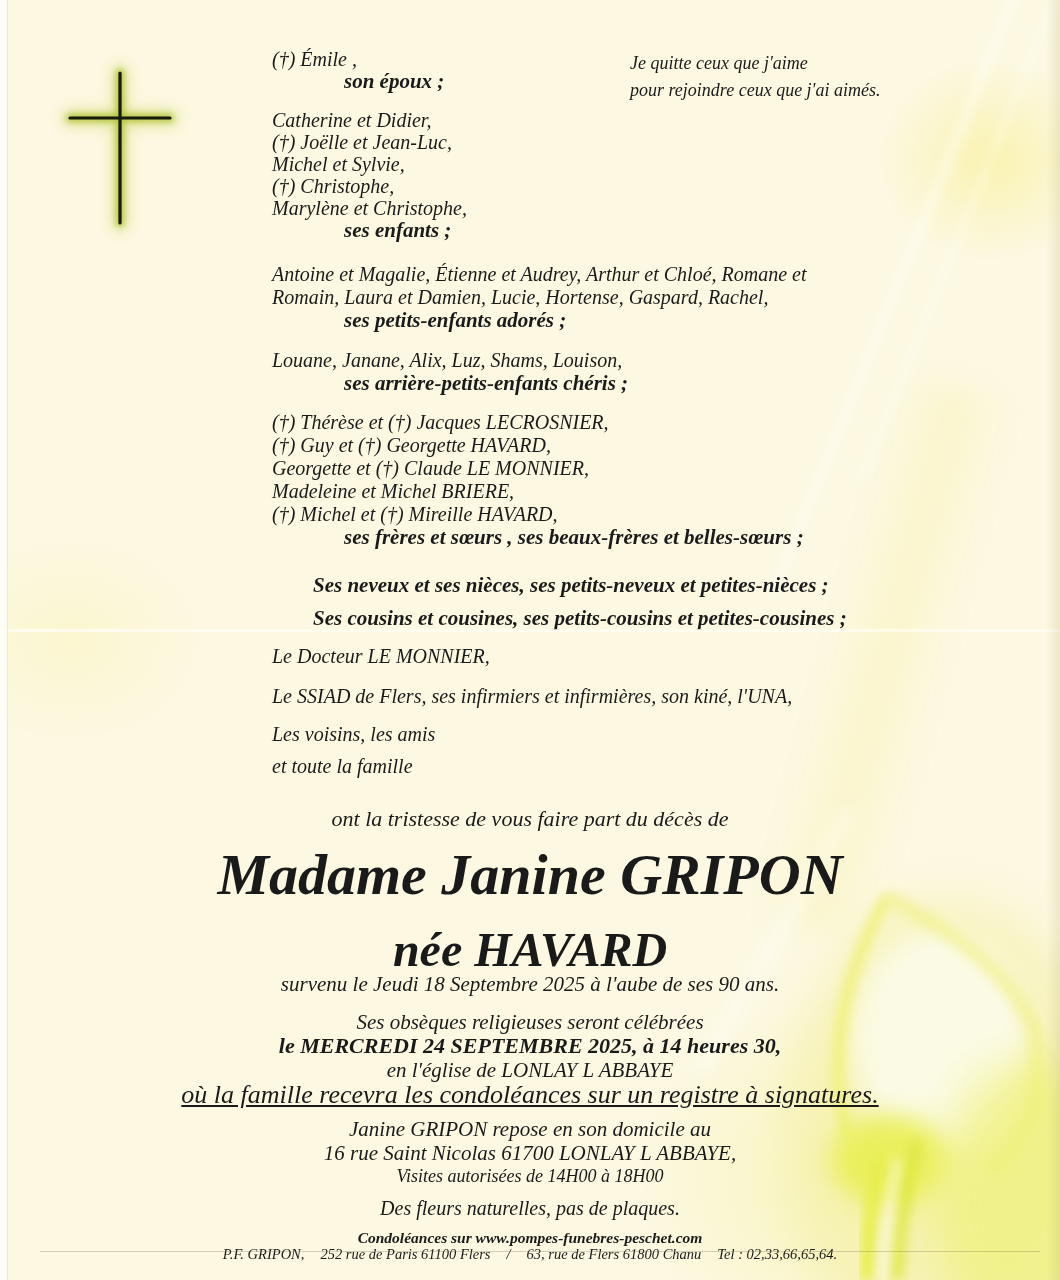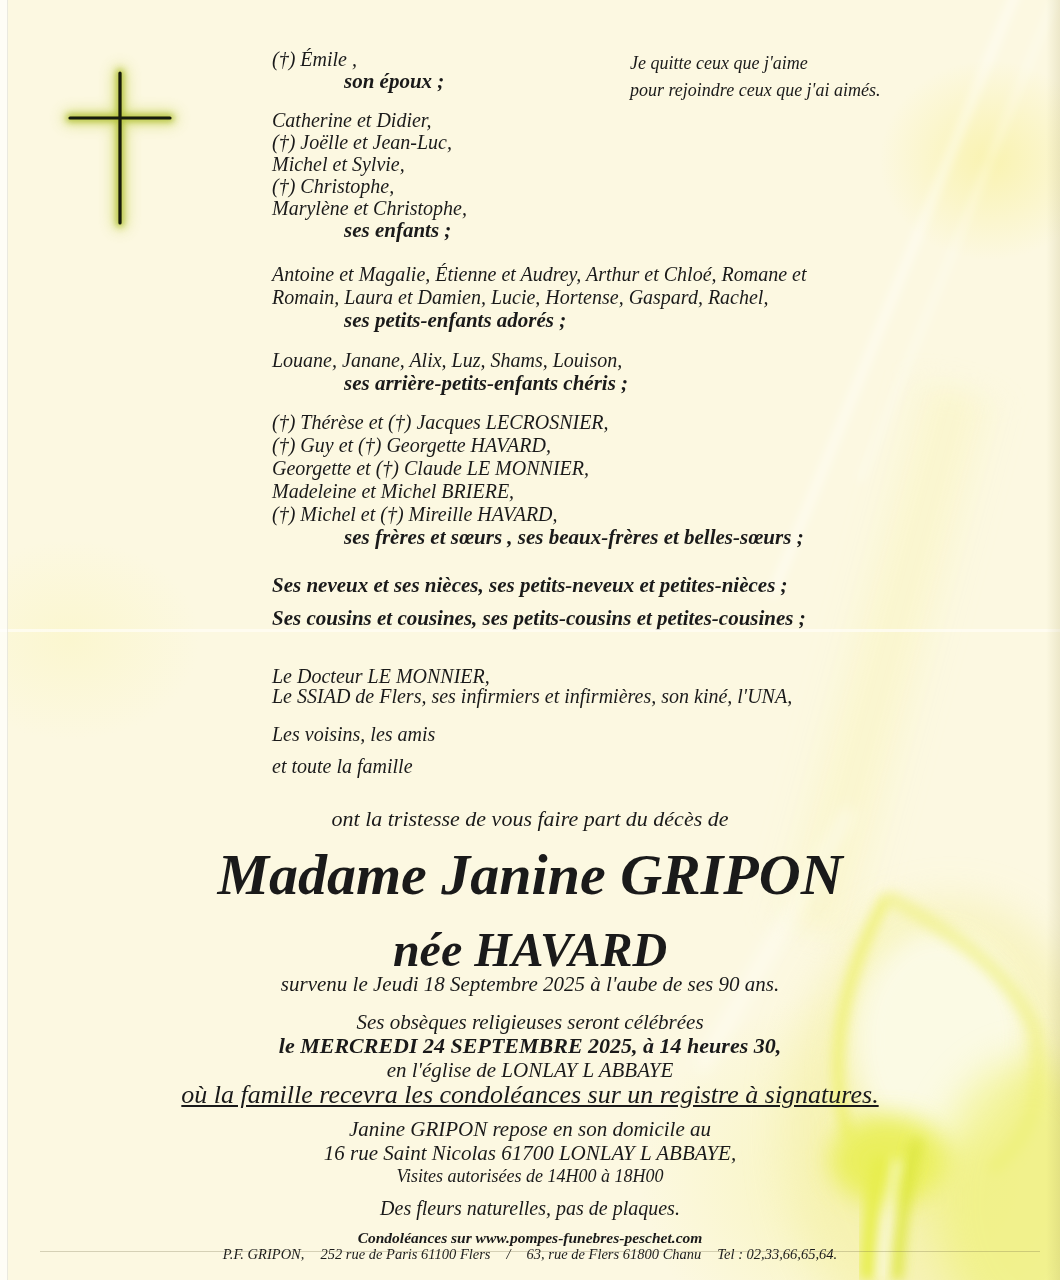--- a/index.html
+++ b/index.html
@@ -40,21 +40,21 @@
   .edge-right{position:absolute;right:0;top:0;width:14px;height:1280px;
     background:linear-gradient(90deg,rgba(150,140,70,0),rgba(150,140,70,.15));}
   svg{position:absolute;overflow:visible;}
   
   .abs{position:absolute;}
   .quote{left:630px;top:50px;width:330px;
     font-size:18px;line-height:27px;}
   .leftcol{left:272px;line-height:23px;font-size:20px;white-space:nowrap;}
   .lh22{line-height:22px;}
   .rel-label{font-weight:bold;font-size:21px;padding-left:72px;}
-  .boldline{font-weight:bold;font-size:21px;}
+  .boldline{font-weight:bold;font-size:21px;margin-left:41px;}
   .centered{left:0;width:1060px;text-align:center;white-space:nowrap;}
   .announce{top:806px;font-size:22px;}
   .deceased{top:844px;font-size:58px;line-height:62px;font-weight:bold;letter-spacing:0;}
   .maiden{top:924px;font-size:48px;line-height:52px;font-weight:bold;}
   .death{top:972px;font-size:21px;}
   .cer1{top:1010px;font-size:21px;}
   .cer2{top:1033px;font-size:22px;font-weight:bold;}
   .cer3{top:1058px;font-size:21px;}
   .cer4{top:1080px;font-size:26px;text-decoration:underline;}
   .rep1{top:1117px;font-size:21px;}
@@ -158,21 +158,21 @@
     <div>(†) Guy et (†) Georgette HAVARD,</div>
     <div>Georgette et (†) Claude LE MONNIER,</div>
     <div>Madeleine et Michel BRIERE,</div>
     <div>(†) Michel et (†) Mireille HAVARD,</div>
     <div class="rel-label">ses frères et sœurs , ses beaux-frères et belles-sœurs ;</div>
   </div>
 
   <div class="abs leftcol boldline" style="top:574px;">Ses neveux et ses nièces, ses petits-neveux et petites-nièces ;</div>
   <div class="abs leftcol boldline" style="top:607px;">Ses cousins et cousines, ses petits-cousins et petites-cousines ;</div>
 
-  <div class="abs leftcol" style="top:645px;margin-top:20px;">Le Docteur LE MONNIER,</div>
+  <div class="abs leftcol" style="top:645px;">Le Docteur LE MONNIER,</div>
   <div class="abs leftcol" style="top:685px;">Le SSIAD de Flers, ses infirmiers et infirmières, son kiné, l'UNA,</div>
   <div class="abs leftcol" style="top:723px;">Les voisins, les amis</div>
   <div class="abs leftcol" style="top:755px;">et toute la famille</div>
 
   <div class="abs centered announce">ont la tristesse de vous faire part du décès de</div>
   <div class="abs centered deceased">Madame Janine GRIPON</div>
   <div class="abs centered maiden">née HAVARD</div>
   <div class="abs centered death">survenu le Jeudi 18 Septembre 2025 à l'aube de ses 90 ans.</div>
 
   <div class="abs centered cer1">Ses obsèques religieuses seront célébrées</div>

